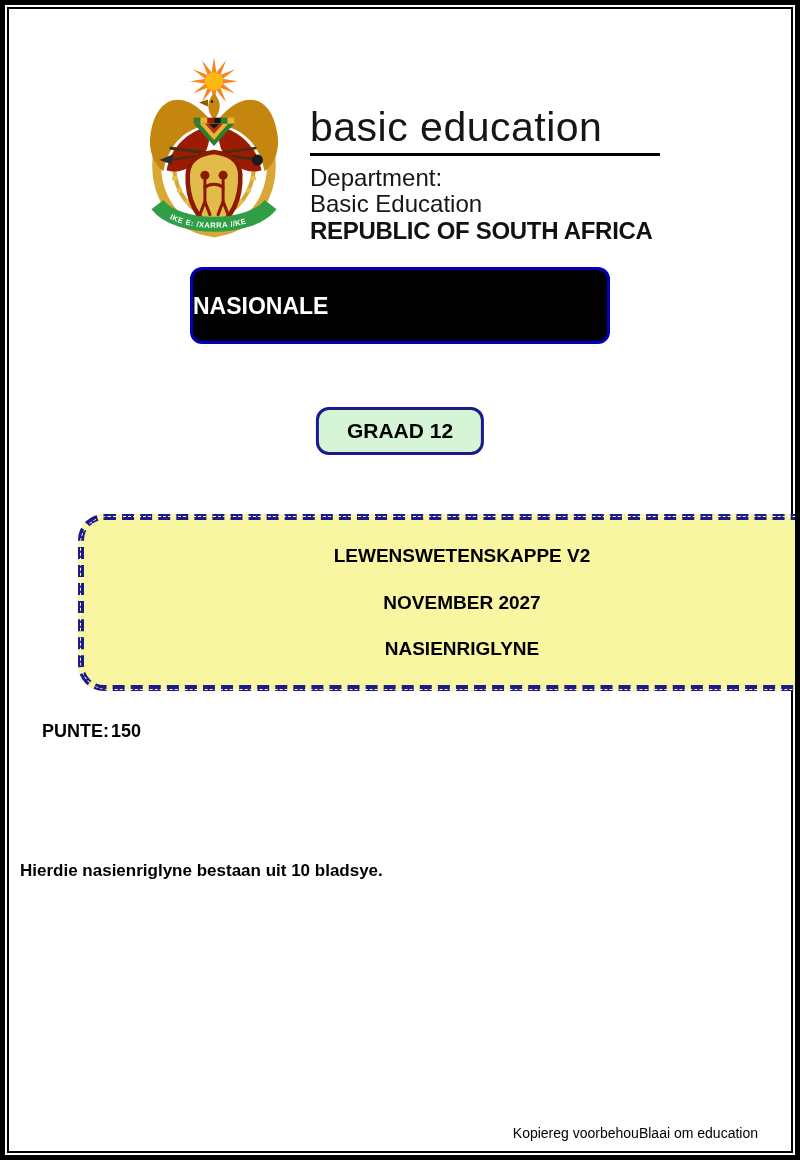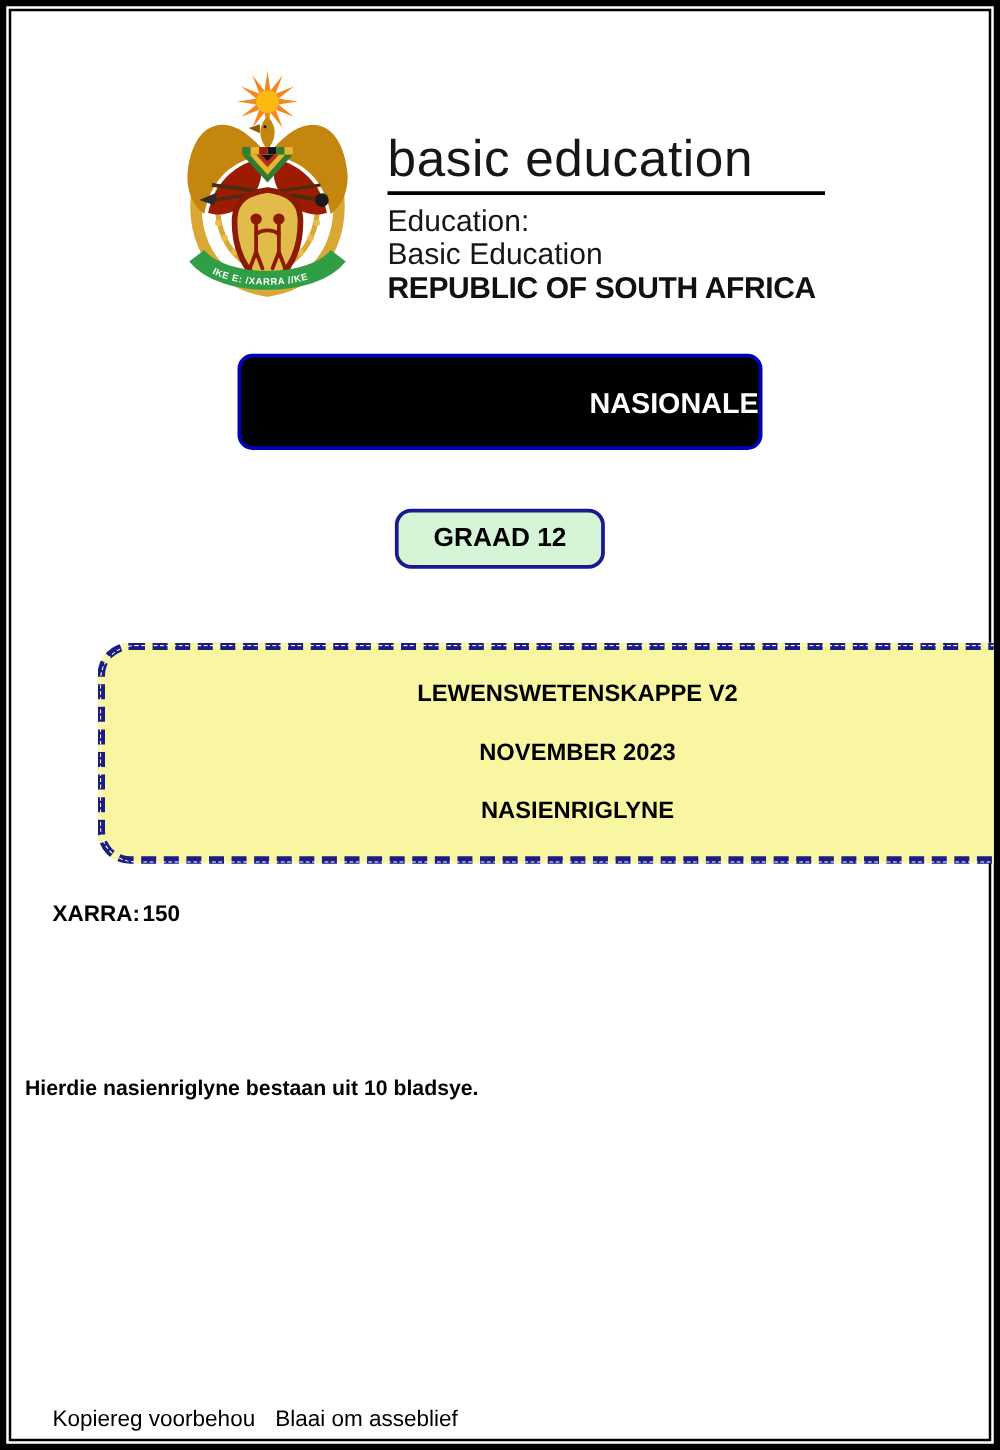--- a/index.html
+++ b/index.html
@@ -33,22 +33,22 @@
   }
   .dept{font-size:24px;line-height:26px;color:#161616;}
   .country{font-size:24px;line-height:28px;font-weight:bold;letter-spacing:-.3px;color:#111;}
   .banner{
     position:absolute;left:185px;top:262px;width:420px;height:77px;
     box-sizing:border-box;
     background:#000;
     border:3px solid #0000bb;
     border-radius:12px;
     color:#fff;font-weight:bold;font-size:23px;line-height:28px;
-    text-align:right;
-    display:flex;flex-direction:column;justify-content:center;margin-top:16px;
+    text-align:left;
+    display:flex;flex-direction:column;justify-content:center;
   }
   .grade-badge{
     position:absolute;left:50%;top:402px;transform:translateX(-50%);
     background:#d6f5d6;
     border:3.5px solid #1a1a8c;
     border-radius:13px;
     padding:9px 28px;
     font-weight:bold;font-size:21px;white-space:nowrap;
   }
   .exam-box{
@@ -69,23 +69,22 @@
     position:absolute;left:37px;top:716px;
     font-weight:bold;font-size:18px;
   }
   .marks-value{margin-left:2px;}
   .note{
     position:absolute;left:15px;right:0;top:856px;
     text-align:left;font-weight:bold;font-size:17px;
   }
   .footer{
     position:absolute;left:37px;right:37px;top:1120px;
-    display:flex;justify-content:flex-start;
-    font-size:18px;
-    gap:16px;
+    display:flex;justify-content:flex-end;
+    font-size:14px;
   }
 </style>
 </head>
 <body>
 
 <div class="page">
   <div class="inner-frame"></div>
 
   <div class="logo">
     <svg viewBox="0 0 140 190" width="142" height="192" xmlns="http://www.w3.org/2000/svg" xmlns:xlink="http://www.w3.org/1999/xlink">
@@ -165,42 +164,42 @@
       <path id="motto-path" d="M18,156 C38,176 102,176 122,156" fill="none"></path>
       <text font-size="7.5" fill="#ffffff" font-weight="bold" letter-spacing="0.5" font-family="Liberation Sans, sans-serif">
         <textPath href="#motto-path" xlink:href="#motto-path" startOffset="10">IKE E: /XARRA //KE</textPath>
       </text>
     </svg>
   </div>
 
   <div class="header-text">
     <div class="brand">basic education</div>
     <div class="brand-rule"></div>
-    <div class="dept">Education:</div>
+    <div class="dept">Department:</div>
     <div class="dept">Basic Education</div>
     <div class="country">REPUBLIC OF SOUTH AFRICA</div>
   </div>
 
   <div class="banner">
     <div>NASIONALE</div>
   </div>
 
   <div class="grade-badge">
     <span>GRAAD 12</span>
   </div>
 
   <div class="exam-box">
     <div class="exam-line">LEWENSWETENSKAPPE V2</div>
-    <div class="exam-line">NOVEMBER 2023</div>
+    <div class="exam-line">NOVEMBER 2027</div>
     <div class="exam-line">NASIENRIGLYNE</div>
   </div>
 
   <div class="marks">
-    <span>XARRA:</span><span class="marks-value">150</span>
+    <span>PUNTE:</span><span class="marks-value">150</span>
   </div>
 
   <div class="note">Hierdie nasienriglyne bestaan uit 10 bladsye.</div>
 
   <div class="footer">
     <span>Kopiereg voorbehou</span>
-    <span>Blaai om asseblief</span>
+    <span>Blaai om education</span>
   </div>
 </div>
 
 </body></html>

